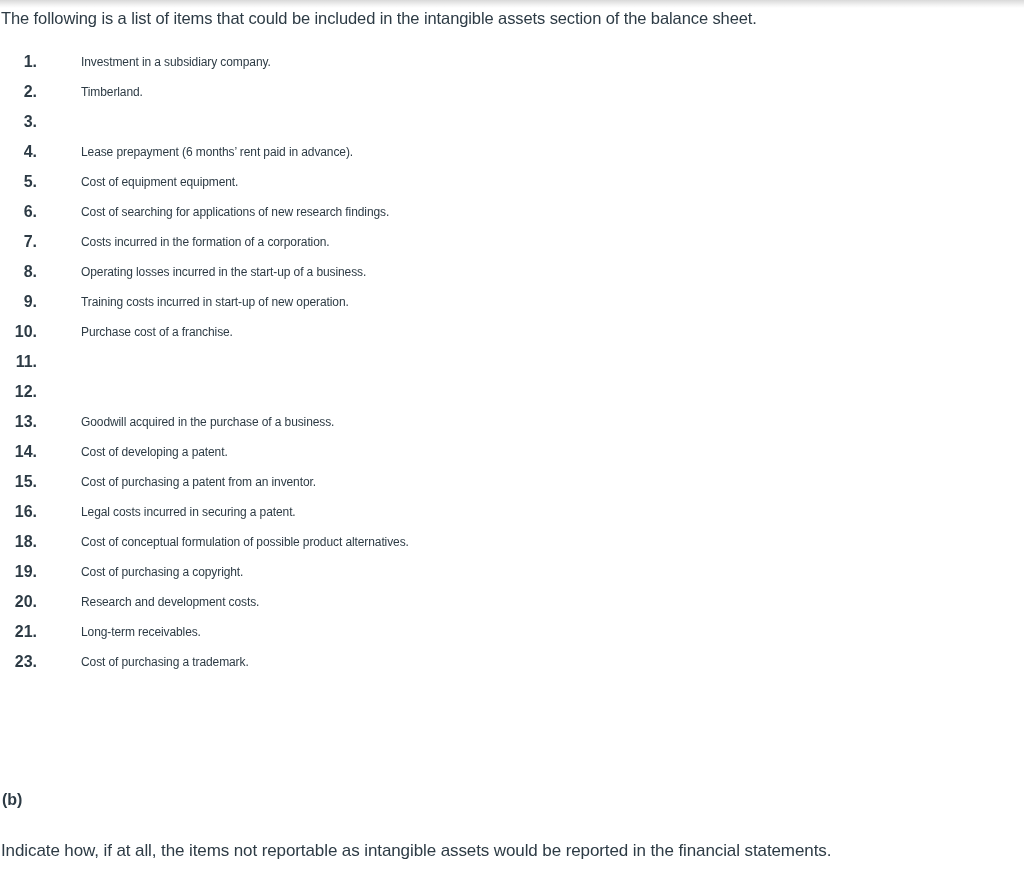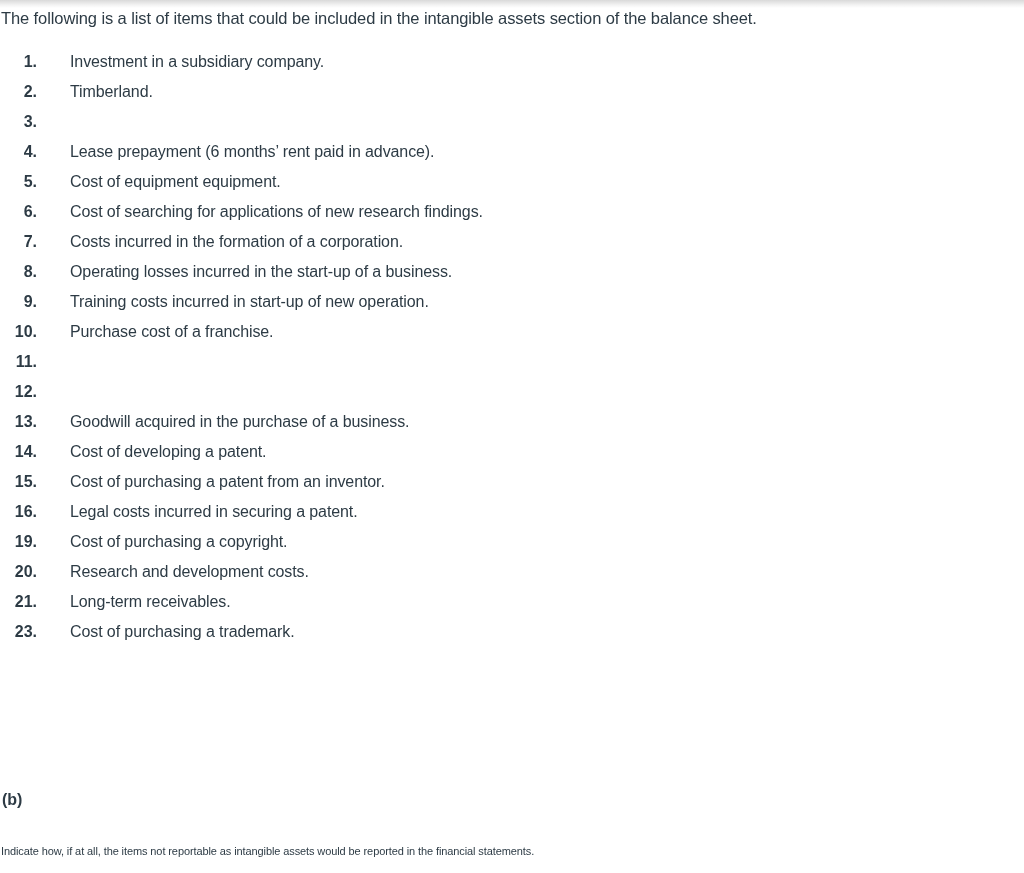--- a/index.html
+++ b/index.html
@@ -51,40 +51,40 @@
       right: calc(100% - 37px);
       top: 0;
       font-weight: bold;
       font-size: 16px;
       line-height: 22px;
       text-align: right;
       white-space: nowrap;
     }
     .item-text {
       position: absolute;
-      left: 70px;
+      left: 81px;
       top: 0;
-      font-size: 16px;
+      font-size: 12px;
       line-height: 22px;
       white-space: nowrap;
       letter-spacing: -0.1px;
     }
     .part-label {
       position: absolute;
       left: 2px;
       top: 789px;
       font-size: 16px;
       line-height: 22px;
       font-weight: bold;
     }
     .question {
       position: absolute;
       left: 1px;
       top: 840px;
-      font-size: 11px;
+      font-size: 17px;
       line-height: 22px;
       white-space: nowrap;
       letter-spacing: -0.1px;
     }
   </style>
 </head>
 <body>
 
 <div class="top-shadow"></div>
 
@@ -146,20 +146,24 @@
     </li>
   <li class="item">
       <span class="item-num">15.</span>
       <span class="item-text">Cost of purchasing a patent from an inventor.</span>
     </li>
   <li class="item">
       <span class="item-num">16.</span>
       <span class="item-text">Legal costs incurred in securing a patent.</span>
     </li>
   <li class="item">
+      <span class="item-num">18.</span>
+      <span class="item-text">Cost of conceptual formulation of possible product alternatives.</span>
+    </li>
+  <li class="item">
       <span class="item-num">19.</span>
       <span class="item-text">Cost of purchasing a copyright.</span>
     </li>
   <li class="item">
       <span class="item-num">20.</span>
       <span class="item-text">Research and development costs.</span>
     </li>
   <li class="item">
       <span class="item-num">21.</span>
       <span class="item-text">Long-term receivables.</span>

